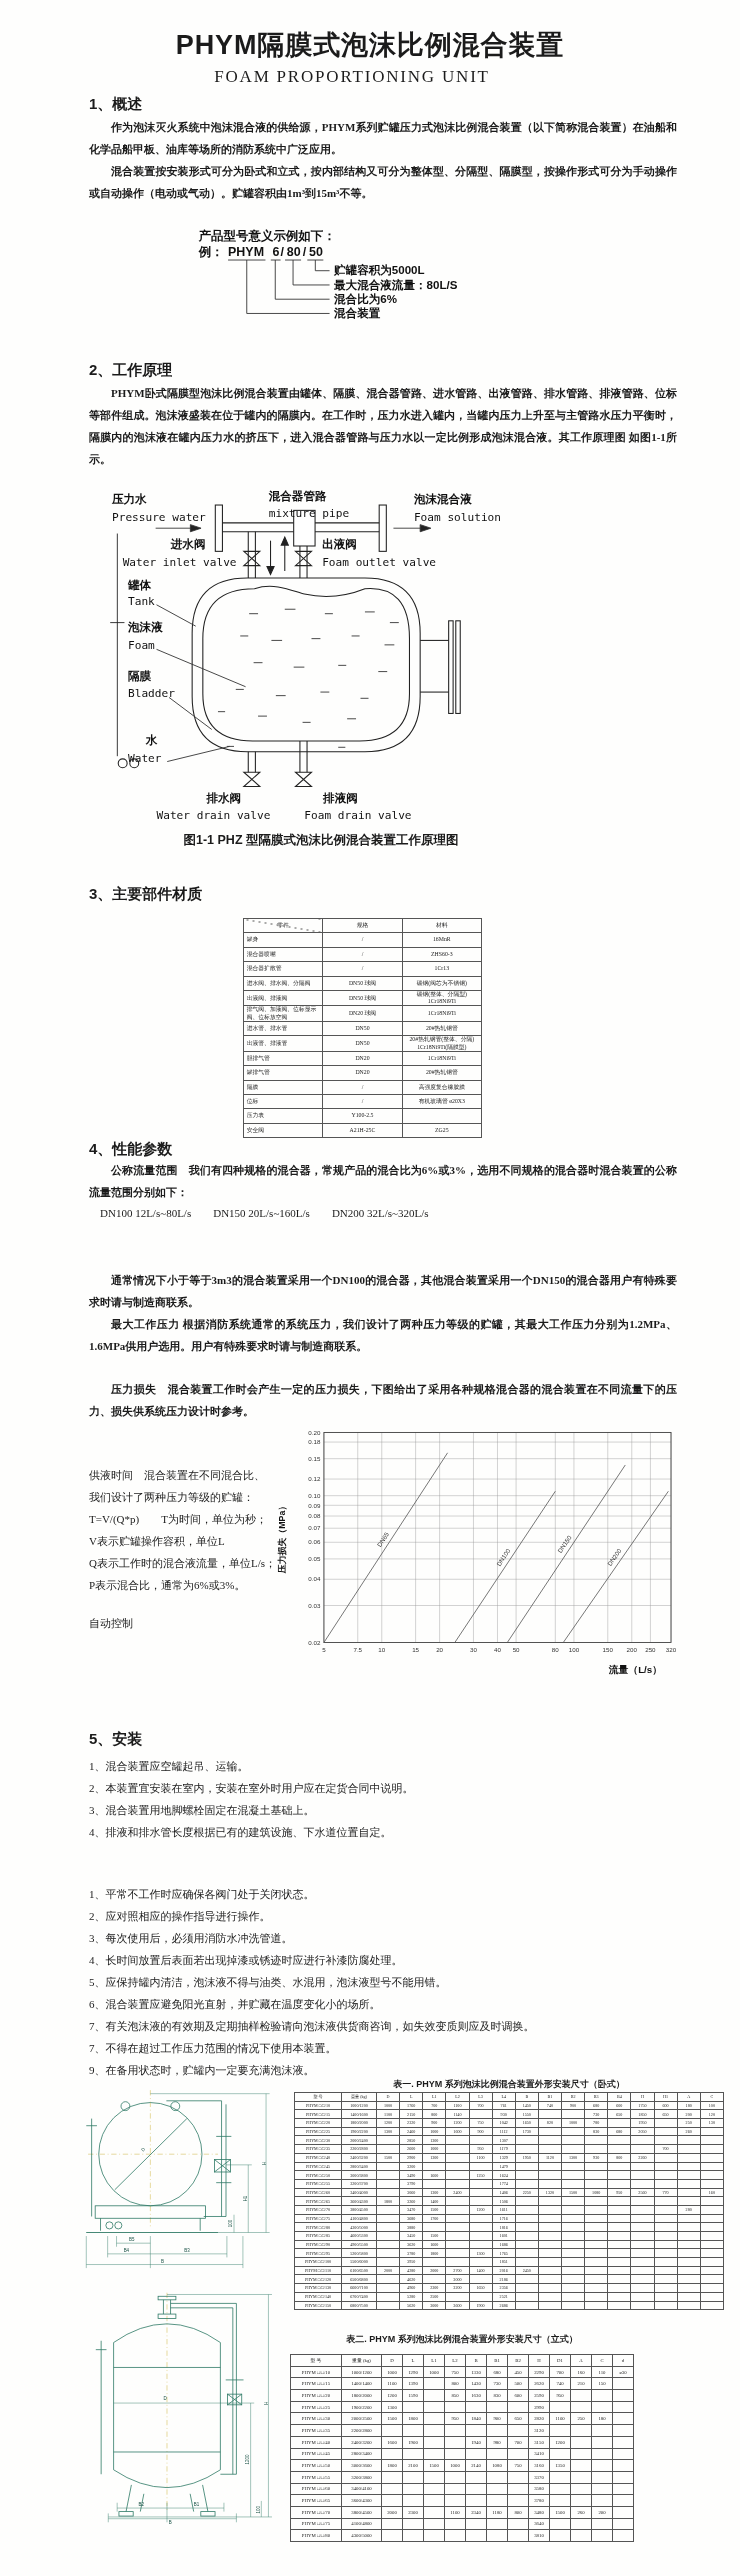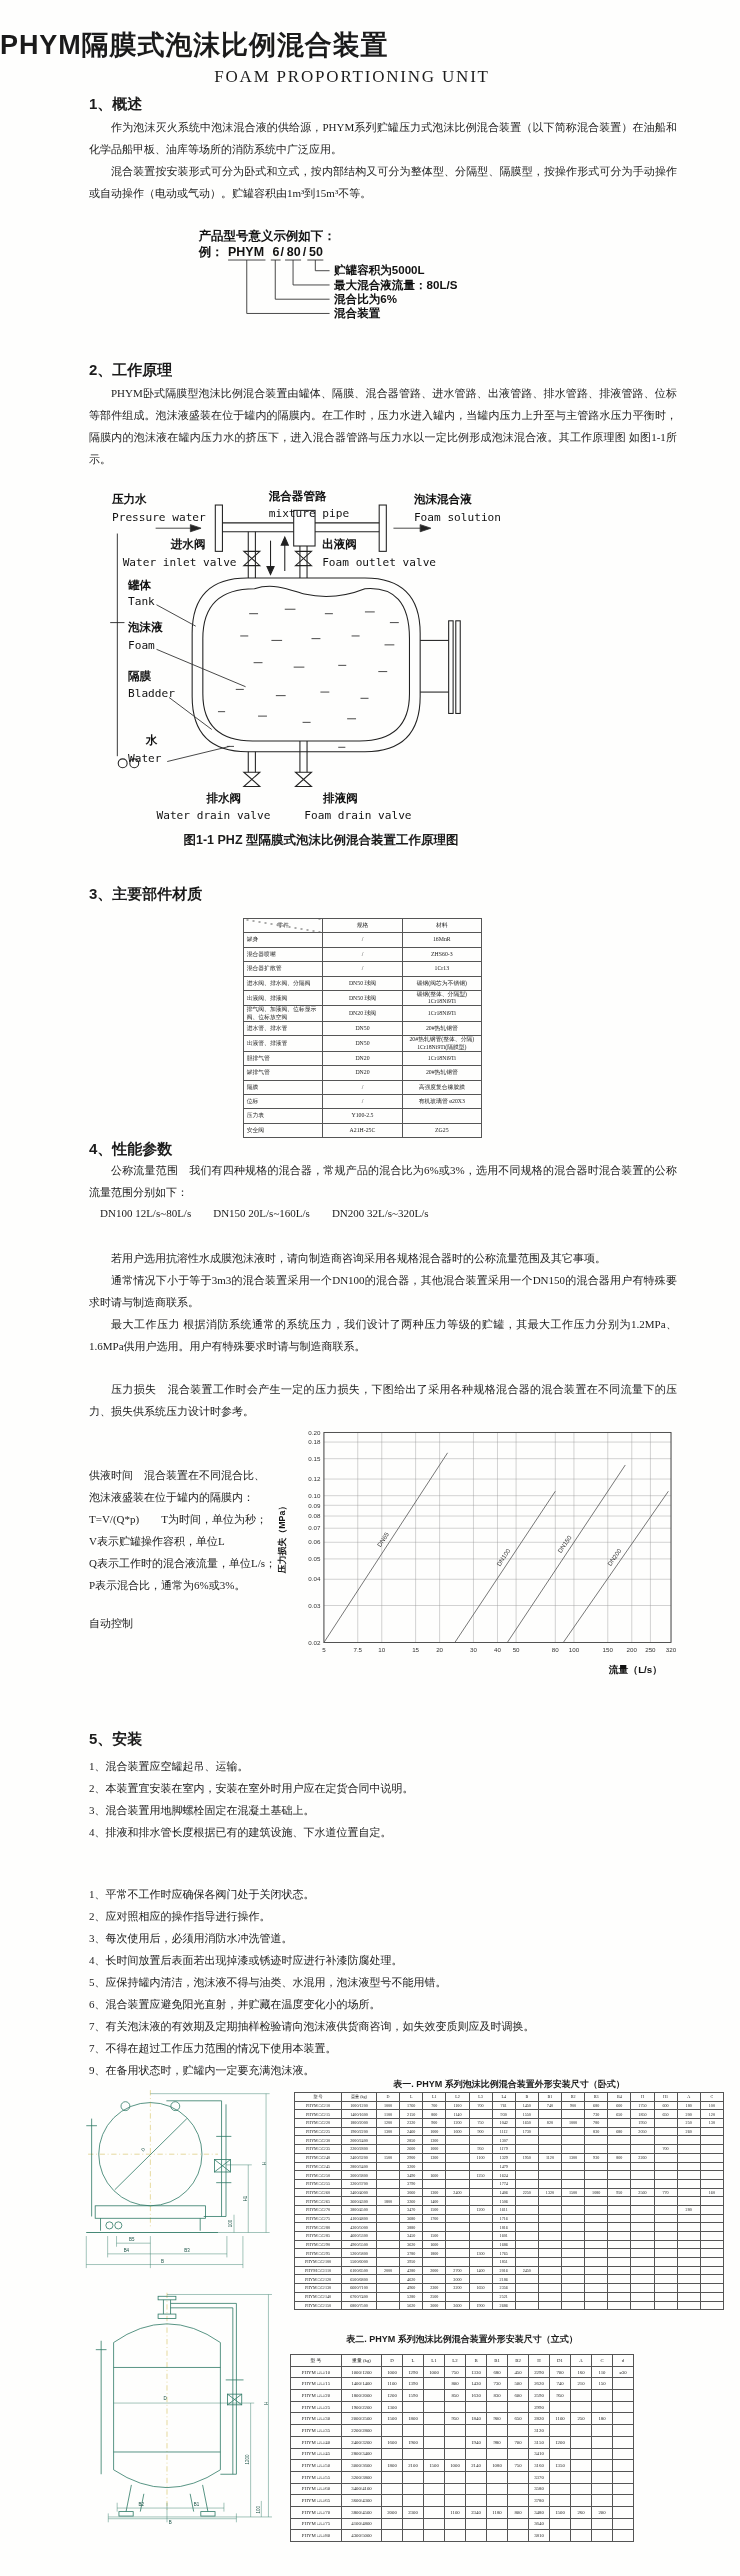--- a/index.html
+++ b/index.html
@@ -1,25 +1,25 @@
 <!DOCTYPE html>
 <html style="font-size:14.3px"><head>
 <meta charset="utf-8">
 <style>
   html,body{margin:0;padding:0;background:#e8e8e8;}
   .page{position:relative;width:740px;height:2576px;background:#fefefd;
         font-family:"Liberation Serif",serif;color:#1b1b1b;overflow:hidden;margin:0 auto;}
   .abs{position:absolute;}
-  .doc-title{left:0;top:27px;width:740px;text-align:left;font-family:"Liberation Sans",sans-serif;
+  .doc-title{left:0;top:27px;width:740px;text-align:center;font-family:"Liberation Sans",sans-serif;
              font-weight:bold;font-size:27px;letter-spacing:0.9px;}
   .doc-subtitle{left:0;top:67px;width:704px;text-align:center;font-family:"Liberation Serif",serif;
                 font-size:17px;letter-spacing:1.8px;}
   .h{left:89px;width:588px;font-family:"Liberation Sans",sans-serif;font-weight:bold;font-size:15px;}
   .para{left:89px;width:588px;font-size:11px;line-height:22px;text-align:justify;
-        text-indent:2em;font-weight:400;}
+        text-indent:2em;font-weight:700;}
   .nolist{left:89px;width:588px;font-size:11px;font-weight:500;}
   .doc-li{line-height:22px;white-space:nowrap;}
   .fig-caption{font-family:"Liberation Sans",sans-serif;font-weight:bold;font-size:12.5px;text-align:center;}
   .tbl-title{font-family:"Liberation Sans",sans-serif;font-weight:bold;font-size:9px;text-align:center;}
   table{border-collapse:collapse;table-layout:fixed;}
   th,td{border:0.4px solid #555;padding:0;text-align:center;font-weight:normal;
         overflow:hidden;white-space:nowrap;}
   #materials{width:239px;font-size:5.8px;}
   #materials th,#materials td{height:13.4px;white-space:normal;line-height:1.25;}
   #materials td:first-child{text-align:left;padding-left:2.7px;}
@@ -266,28 +266,27 @@
           <td>安全阀</td>
           <td>A21H-25C</td>
           <td>ZG25</td>
         </tr>
       </tbody>
     </table>
 
   <div class="abs h" style="top:1140px">4、性能参数</div>
   <div class="abs para" style="top:1159px">公称流量范围　我们有四种规格的混合器，常规产品的混合比为6%或3%，选用不同规格的混合器时混合装置的公称流量范围分别如下：</div>
   <div class="abs nolist" style="top:1206px;text-indent:1em">DN100  12L/s~80L/s　　DN150  20L/s~160L/s　　DN200  32L/s~320L/s</div>
-  <div class="abs para" style="top:1247px">若用户选用抗溶性水成膜泡沫液时，请向制造商咨询采用各规格混合器时的公称流量范围及其它事项。</div>
   <div class="abs para" style="top:1269px">通常情况下小于等于3m3的混合装置采用一个DN100的混合器，其他混合装置采用一个DN150的混合器用户有特殊要求时请与制造商联系。</div>
   <div class="abs para" style="top:1313px">最大工作压力 根据消防系统通常的系统压力，我们设计了两种压力等级的贮罐，其最大工作压力分别为1.2MPa、1.6MPa供用户选用。用户有特殊要求时请与制造商联系。</div>
   <div class="abs para" style="top:1378px">压力损失　混合装置工作时会产生一定的压力损失，下图给出了采用各种规格混合器的混合装置在不同流量下的压力、损失供系统压力设计时参考。</div>
 
   <div class="abs nolist" style="top:1464px;width:223px;line-height:21.4px">
       <div class="doc-li">供液时间　混合装置在不同混合比、</div>
-      <div class="doc-li">泡沫液盛装在位于罐内的隔膜内：</div>
+      <div class="doc-li">我们设计了两种压力等级的贮罐：</div>
       <div class="doc-li">T=V/(Q*p)　　T为时间，单位为秒；</div>
       <div class="doc-li">V表示贮罐操作容积，单位L</div>
       <div class="doc-li">Q表示工作时的混合液流量，单位L/s；</div>
       <div class="doc-li">P表示混合比，通常为6%或3%。</div>
     </div>
 
   <svg id="pl-chart" class="abs" style="left:272px;top:1420px" width="410" height="267" viewBox="0 0 460 300">
       <line x1="58" y1="14" x2="58" y2="250" stroke="#9a9a9a" stroke-width="0.5"></line>
       <text x="58" y="261" text-anchor="middle" font-size="7" fill="#333" font-family="Liberation Sans, sans-serif">5</text>
       <line x1="96.02256254687515" y1="14" x2="96.02256254687515" y2="250" stroke="#9a9a9a" stroke-width="0.5"></line>

